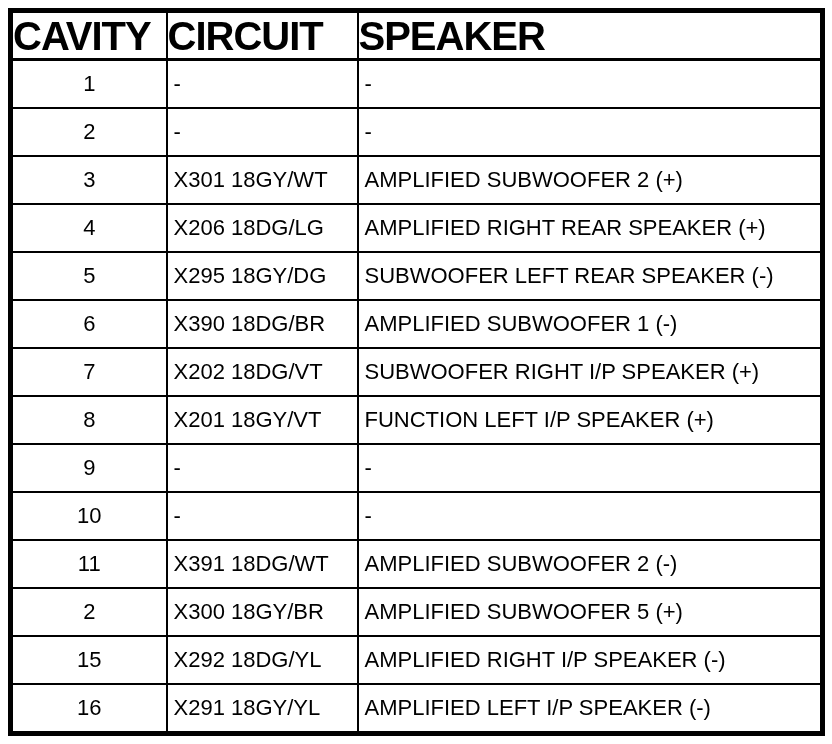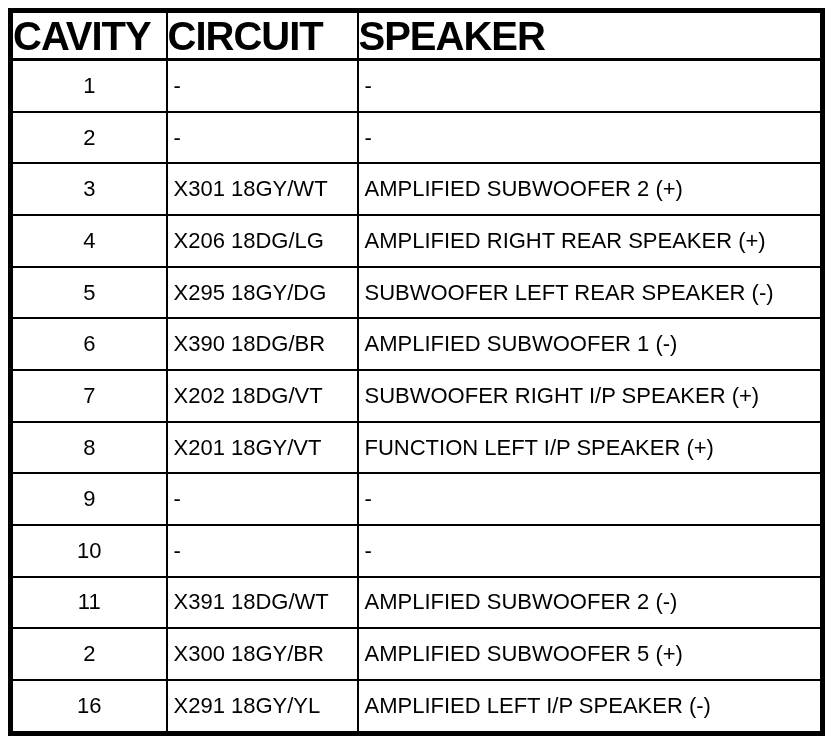--- a/index.html
+++ b/index.html
@@ -138,19 +138,24 @@
           <td class="cavity">11</td>
           <td class="circuit">X391 18DG/WT</td>
           <td class="function">AMPLIFIED SUBWOOFER 2 (-)</td>
         </tr>
         <tr>
           <td class="cavity">2</td>
           <td class="circuit">X300 18GY/BR</td>
           <td class="function">AMPLIFIED SUBWOOFER 5 (+)</td>
         </tr>
         <tr>
+          <td class="cavity">15</td>
+          <td class="circuit">X292 18DG/YL</td>
+          <td class="function">AMPLIFIED RIGHT I/P SPEAKER (-)</td>
+        </tr>
+        <tr>
           <td class="cavity">16</td>
           <td class="circuit">X291 18GY/YL</td>
           <td class="function">AMPLIFIED LEFT I/P SPEAKER (-)</td>
         </tr>
       </tbody>
   </table>
 </div>
 
 </body></html>

